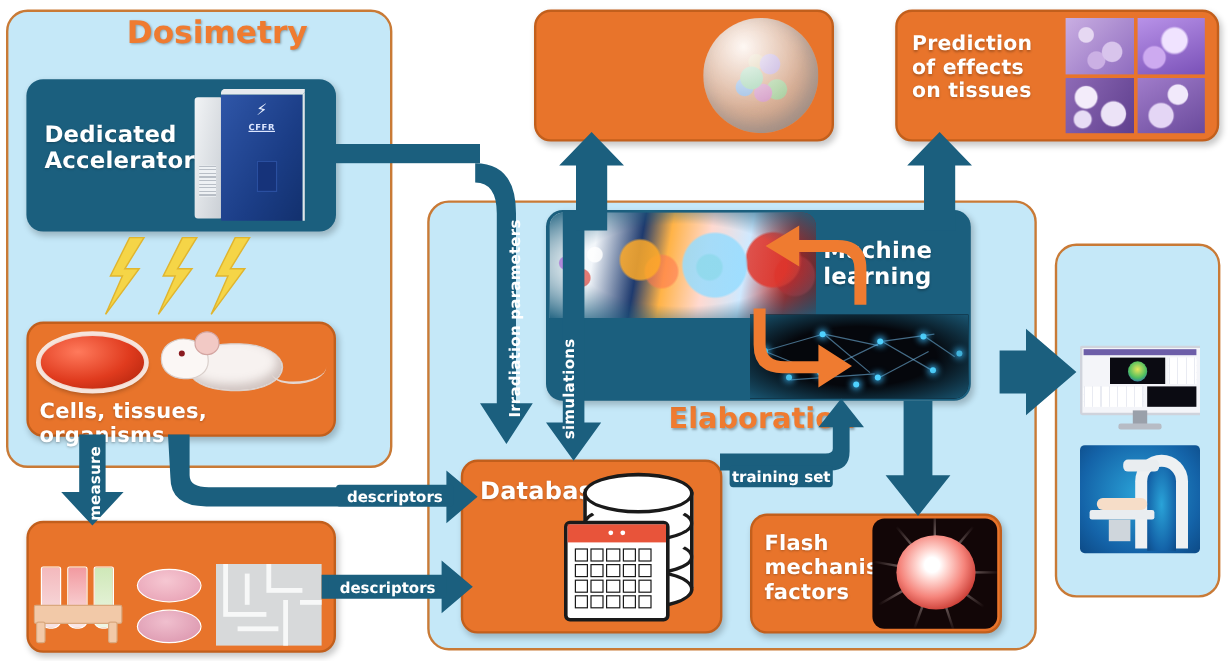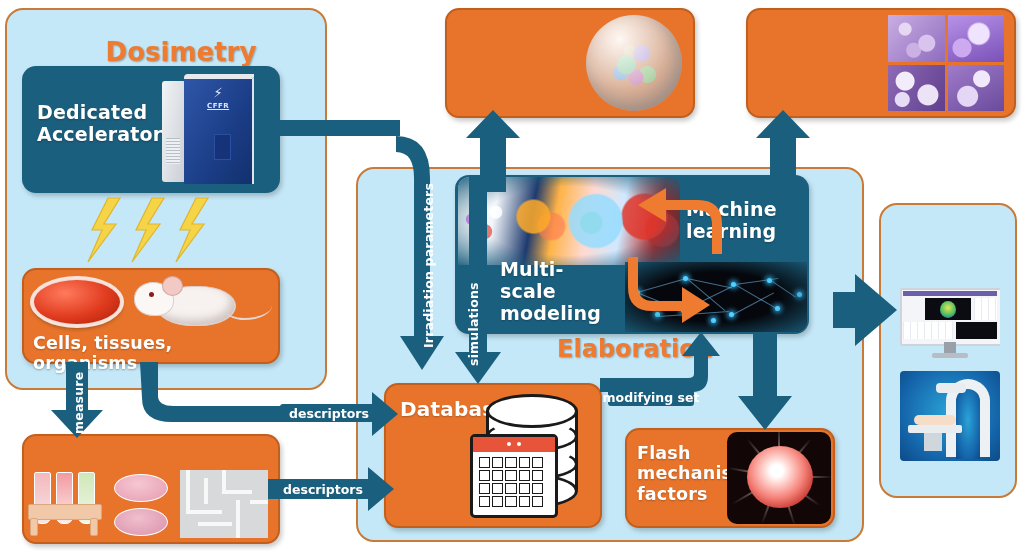--- a/index.html
+++ b/index.html
@@ -202,21 +202,21 @@
   .cal-grid{position:absolute;display:grid;gap:2px;}
   .cal-cell{background:#fff;border:1.6px solid #1a1a1a;}
 </style>
 </head>
 <body>
 
 <div id="stage">
 
   <div class="panel" style="left:5px;top:8px;width:322px;height:382px;"></div>
 
-  <div class="ptitle" style="left:5px;top:38px;width:352px;font-size:26px;">Dosimetry</div>
+  <div class="ptitle" style="left:5px;top:14px;width:352px;font-size:26px;">Dosimetry</div>
 
   <div class="tbox" style="left:22px;top:66px;width:258px;height:127px;"></div>
   <div class="lbl" style="left:37px;top:101px;width:130px;font-size:19px;">Dedicated
 Accelerators</div>
 
   <div class="pic" style="left:162px;top:74px;width:92px;height:110px;">
     <div class="acc-body">
       <div class="acc-left"></div>
       <div class="acc-vent"></div>
       <div class="acc-main">
@@ -280,23 +280,20 @@
   <div class="panel" style="left:356px;top:167px;width:508px;height:375px;"></div>
   <div class="ptitle" style="left:505px;top:336px;width:260px;font-size:24px;">Elaboration</div>
 
   <div class="tbox" style="left:455px;top:175px;width:354px;height:159px;"></div>
 
   <div class="pic" style="left:458px;top:177px;width:222px;height:88px;border-radius:12px 12px 0 0;">
     <div class="ms-strip" style="position:absolute;inset:0;"></div>
     <div class="ms-fade"></div>
   </div>
 
-  <div class="lbl" style="left:500px;top:258px;width:120px;font-size:19px;">Multi-
-scale
-modeling</div>
 
   <div class="lbl" style="left:686px;top:198px;width:130px;font-size:19px;">Machine
 learning</div>
 
   <div class="nn" style="left:625px;top:262px;width:182px;height:70px;border-radius:0 0 12px 0;">
     <div class="nn-line" style="left:12px;top:30px;width:52px;transform:rotate(-16deg);"></div>
     <div class="nn-line" style="left:12px;top:30px;width:48px;transform:rotate(22deg);"></div>
     <div class="nn-line" style="left:62px;top:16px;width:46px;transform:rotate(12deg);"></div>
     <div class="nn-line" style="left:62px;top:16px;width:50px;transform:rotate(40deg);"></div>
     <div class="nn-line" style="left:58px;top:48px;width:54px;transform:rotate(-26deg);"></div>
@@ -383,20 +380,23 @@
     <div class="burst-ray" style="left:52px;top:44px;width:50px;transform:rotate(230deg);"></div>
     <div class="burst-ray" style="left:52px;top:44px;width:54px;transform:rotate(270deg);"></div>
     <div class="burst-ray" style="left:52px;top:44px;width:50px;transform:rotate(310deg);"></div>
     <div class="burst-core" style="left:20px;top:14px;width:66px;height:62px;"></div>
   </div>
 
   <div class="obox thinb" style="left:445px;top:8px;width:250px;height:110px;"></div>
   <div class="cellball" style="left:586px;top:15px;width:96px;height:96px;"></div>
 
   <div class="obox thinb" style="left:746px;top:8px;width:270px;height:110px;"></div>
+  <div class="lbl" style="left:760px;top:28px;width:130px;font-size:17px;">Prediction
+of effects
+on tissues</div>
   <div class="histo" style="left:888px;top:15px;width:116px;height:96px;">
     <div class="ht" style="background:
       radial-gradient(circle at 30% 30%, #e6d8f2 0 6px, transparent 7px),
       radial-gradient(circle at 68% 60%, #d8c4ec 0 8px, transparent 9px),
       radial-gradient(circle at 45% 75%, #cbb0e4 0 7px, transparent 8px),
       linear-gradient(135deg,#c9aee2,#8f6cbf);"></div>
     <div class="ht" style="background:
       radial-gradient(circle at 55% 40%, #f0e3ff 0 10px, transparent 12px),
       radial-gradient(circle at 25% 70%, #cdaaf0 0 9px, transparent 10px),
       linear-gradient(160deg,#b892e8,#7a51b8);"></div>
@@ -456,21 +456,21 @@
   <div class="ribbon" style="left:280px;top:404px;width:98px;height:18px;">descriptors</div>
 
   <svg class="arrow-svg" style="left:268px;top:472px;width:128px;height:38px;" viewBox="0 0 128 38">
     <path d="M0 7 L100 7 L100 -5 L126 17 L100 39 L100 27 L0 27 Z" fill="#1b5f7e"></path>
   </svg>
   <div class="ribbon" style="left:274px;top:480px;width:98px;height:18px;">descriptors</div>
 
   <svg class="arrow-svg" style="left:600px;top:332px;width:120px;height:82px;" viewBox="0 0 120 82">
     <path d="M0 60 L92 60 Q108 60 108 44 L108 24 L120 24 L101 0 L82 24 L94 24 L94 42 Q94 46 88 46 L0 46 Z" fill="#1b5f7e"></path>
   </svg>
-  <div class="ribbon" style="left:608px;top:388px;width:86px;height:18px;">modifying set</div>
+  <div class="ribbon" style="left:608px;top:388px;width:86px;height:18px;">training set</div>
 
   <svg class="arrow-svg" style="left:742px;top:334px;width:52px;height:98px;" viewBox="0 0 52 98">
     <path d="M11 0 L35 0 L35 62 L50 62 L23 96 L-4 62 L11 62 Z" fill="#1b5f7e"></path>
   </svg>
 
   <svg class="arrow-svg" style="left:466px;top:112px;width:56px;height:80px;" viewBox="0 0 56 80">
     <path d="M14 80 L14 26 L0 26 L27 -2 L54 26 L40 26 L40 80 Z" fill="#1b5f7e"></path>
   </svg>
 
   <svg class="arrow-svg" style="left:756px;top:112px;width:56px;height:80px;" viewBox="0 0 56 80">

